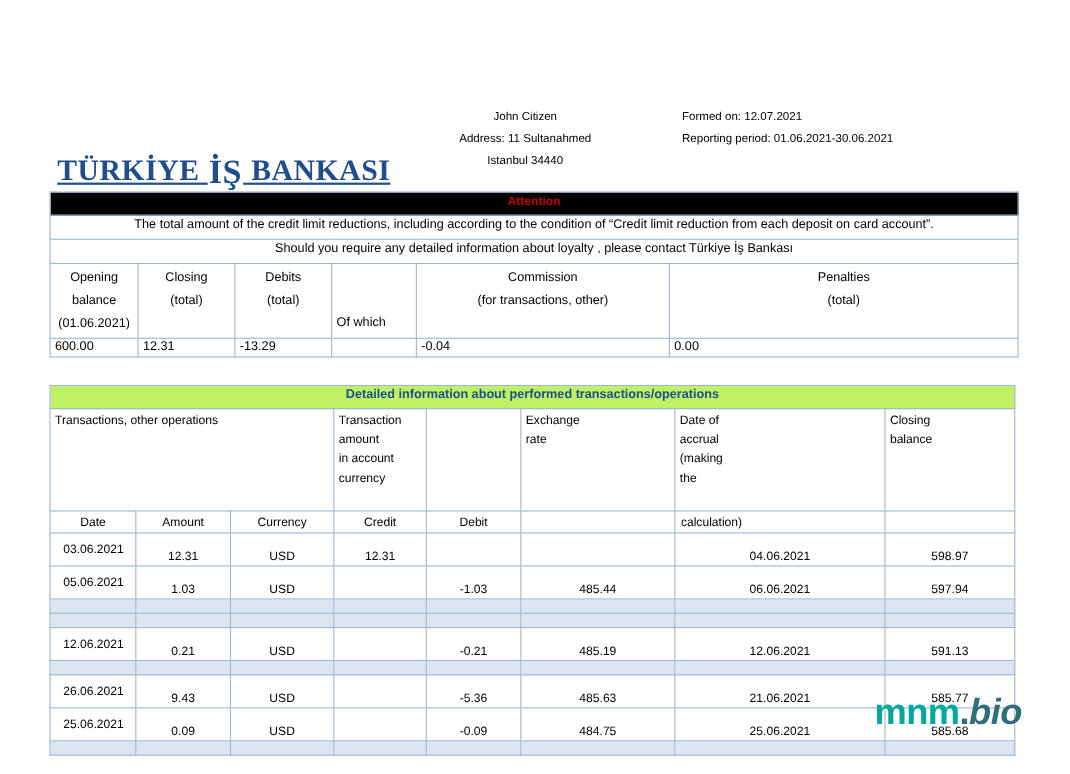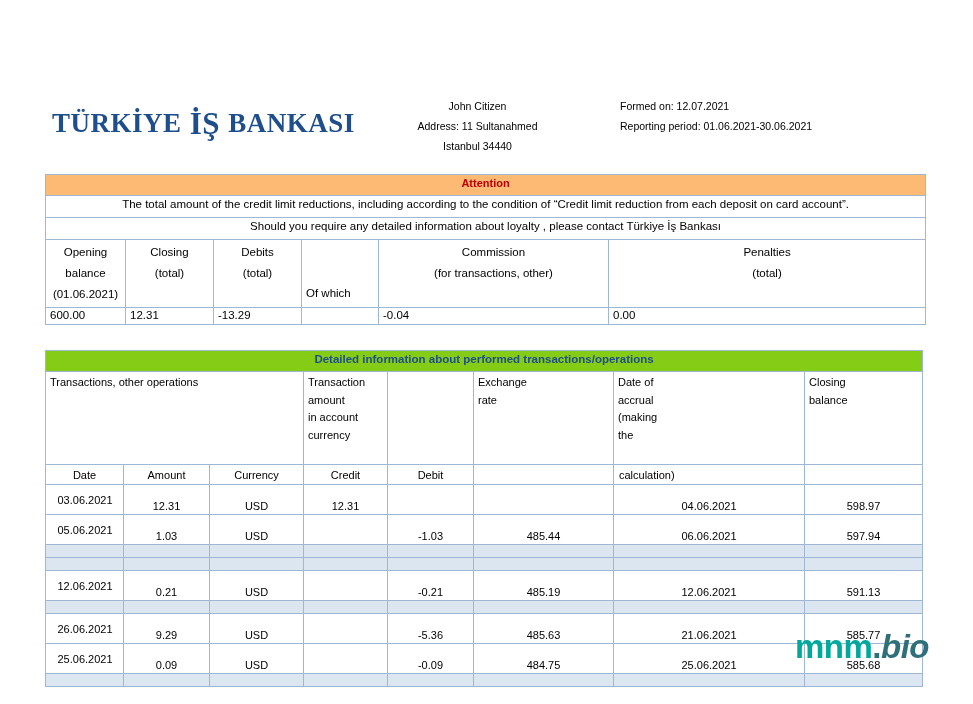--- a/index.html
+++ b/index.html
@@ -26,27 +26,28 @@
   .header {
     position: absolute;
     top: 96px;
     left: 0;
     width: 973px;
     height: 70px;
   }
   .logo {
     position: absolute;
     left: 52px;
-    top: 8px;
+    top: 40px;
     font-family: "Liberation Serif", serif;
     font-size: 27px;
     font-weight: bold;
     color: #1f4e8c;
     letter-spacing: 0.5px;
     white-space: nowrap;
+    text-decoration: underline;
   }
   .logo .mark {
     display: inline-block;
     font-family: "Liberation Serif", serif;
     font-size: 31px;
     color: #1f4e8c;
     position: relative;
     top: 2px;
     padding: 0 1px;
   }
@@ -88,21 +89,21 @@
     top: 174px;
     width: 880px;
   }
   .attention-block table {
     width: 880px;
   }
   .att-title {
     text-align: center;
     color: #c00000;
     font-weight: bold;
-    background: #fdba74;
+    background: #000000;
     height: 16px;
     font-size: 11px;
   }
   .att-text {
     text-align: center;
     height: 17px;
     font-size: 11.5px;
     padding-top: 2px;
   }
   .sum-head {
@@ -126,21 +127,21 @@
     top: 350px;
     width: 877px;
   }
   .detail-block table {
     width: 877px;
   }
   .det-title {
     text-align: center;
     font-weight: bold;
     color: #1f4e8c;
-    background: #84cc16;
+    background: #bef264;
     height: 16px;
     font-size: 11.5px;
   }
   .det-head {
     height: 88px;
     vertical-align: top;
     line-height: 17.5px;
     font-size: 11px;
   }
   .det-subhead {
@@ -360,21 +361,21 @@
             <td></td>
             <td></td>
             <td></td>
             <td></td>
             <td></td>
             <td></td>
             <td></td>
           </tr>
           <tr>
             <td class="row-td row-date">26.06.2021</td>
-            <td class="row-td row-num">9.29</td>
+            <td class="row-td row-num">9.43</td>
             <td class="row-td row-num">USD</td>
             <td class="row-td row-num"></td>
             <td class="row-td row-num">-5.36</td>
             <td class="row-td row-num">485.63</td>
             <td class="row-td row-num">21.06.2021</td>
             <td class="row-td row-num">585.77</td>
           </tr>
           <tr>
             <td class="row-td row-date">25.06.2021</td>
             <td class="row-td row-num">0.09</td>

